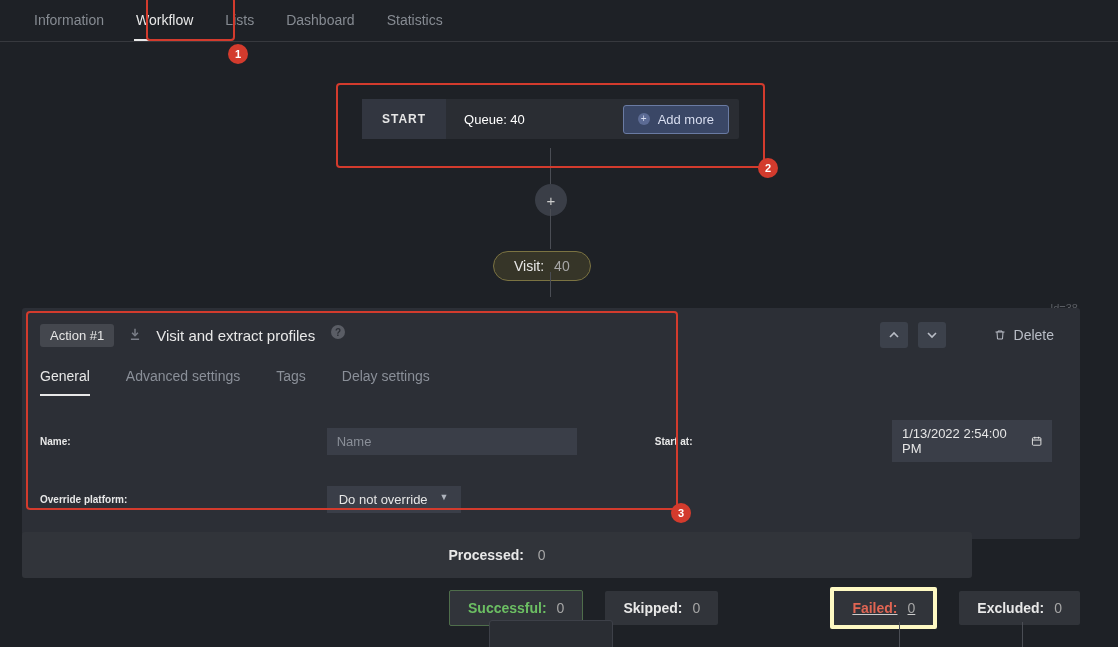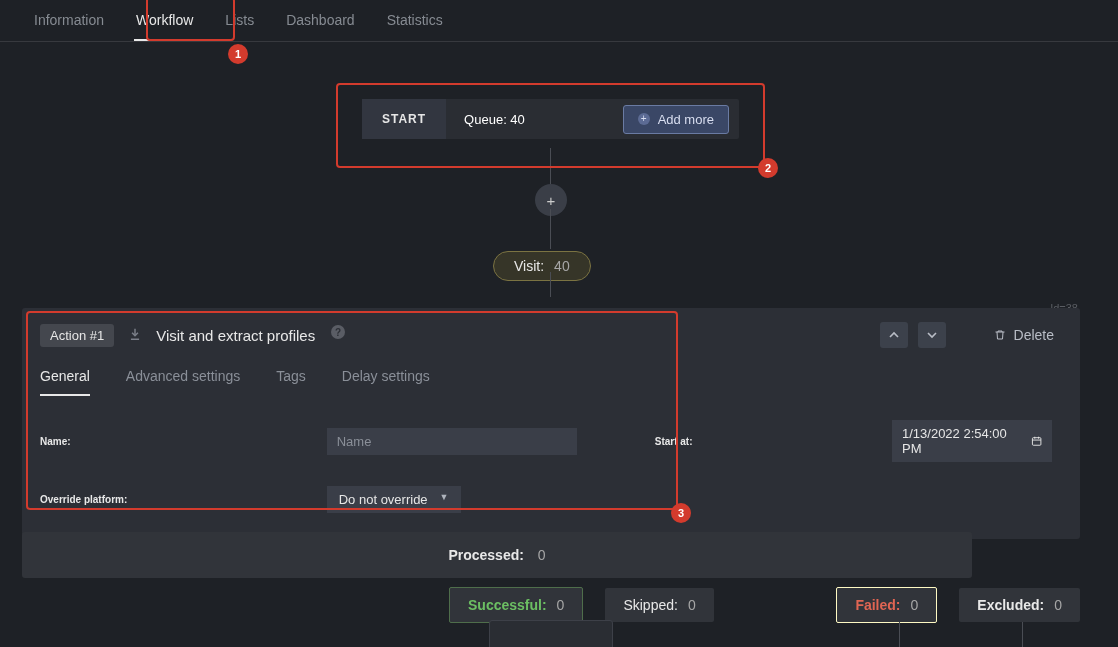--- a/index.html
+++ b/index.html
@@ -282,24 +282,24 @@
     }
     .status-pill {
       background:#31343a;
       padding:9px 18px;
       border-radius:2px;
       display:flex;
       align-items:center;
       gap:10px;
     }
     .status-pill.bordered-green { border:1px solid #4f6e4b; }
-    .status-pill.bordered-red { border:1px solid #fef9c3; }
+    .status-pill.bordered-red { border:4px solid #fef9c3;text-decoration:underline; }
     .status-pill .val { color:#a6a6a6; }
     .s-success { color:#6cbf63; font-weight:600;}
-    .s-skipped { color:#e8e8e8; font-weight:400;}
+    .s-skipped { color:#e8e8e8; font-weight:700;}
     .s-failed { color:#e06553; font-weight:600;}
     .s-excluded { color:#e8e8e8; font-weight:600;}
     .status-spacer { flex:1; }
 
     .mid-stub {
       position:absolute;
       left:489px;
       top:578px;
       width:124px;
       height:37px;

